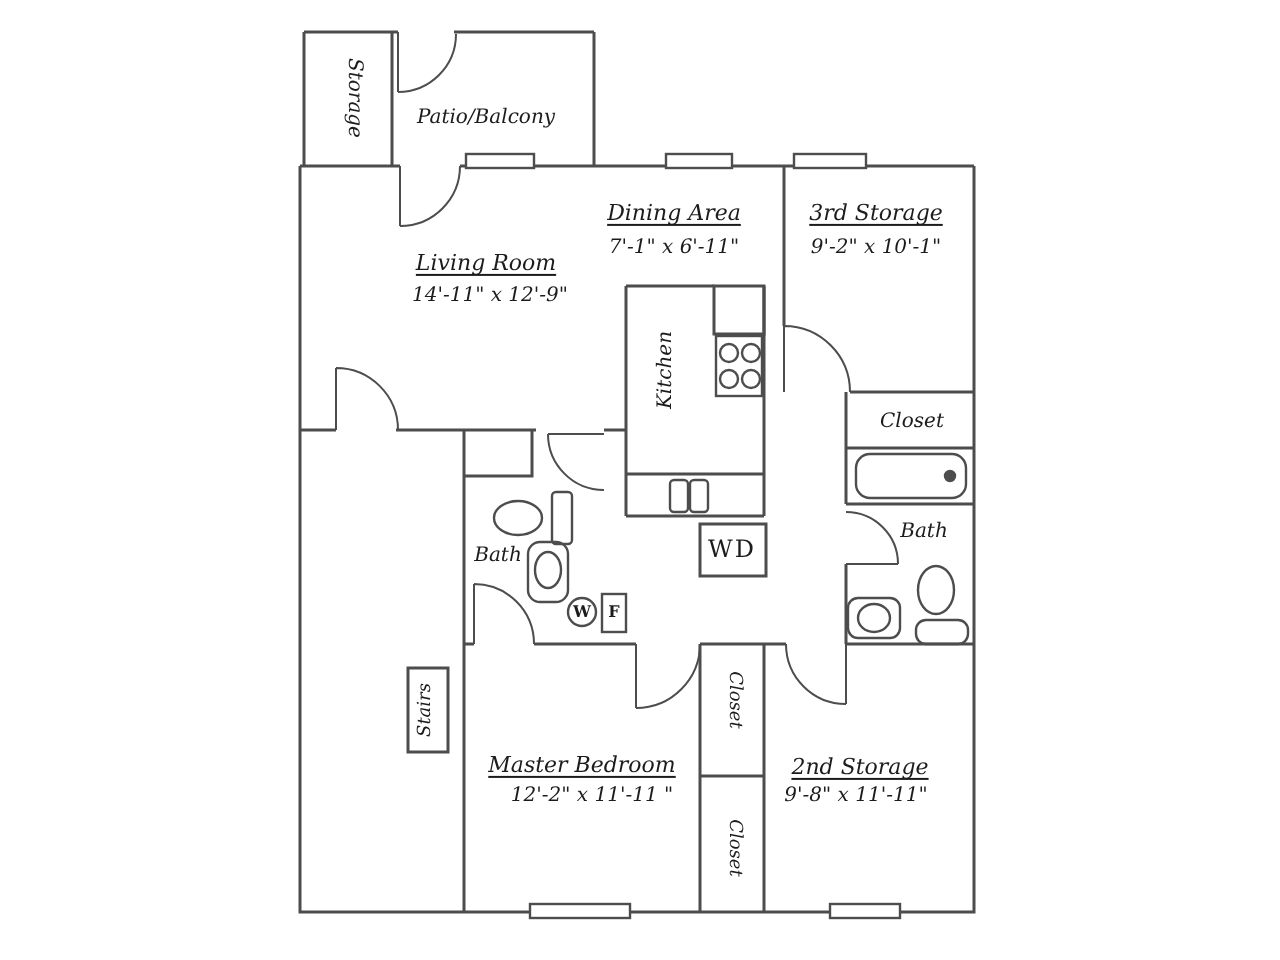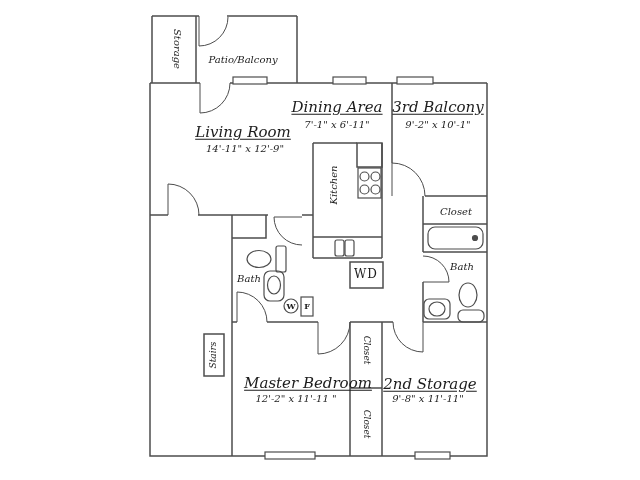--- a/index.html
+++ b/index.html
@@ -8,21 +8,21 @@
     --bg:#ffffff;
   }
   html,body{margin:0;padding:0;background:var(--bg);}
   .canvas{
     position:relative;width:610px;height:480px;background:var(--bg);
     font-family:"DejaVu Serif", serif;color:var(--text);overflow:hidden;
   }
   svg{position:absolute;left:0;top:0;}
   .lbl{position:absolute;transform:translate(-50%,-50%);white-space:nowrap;
        font-style:italic;line-height:1.1;text-align:center;}
-  .name{font-size:15px;text-decoration:underline;text-underline-offset:2px;}
+  .name{font-size:11px;text-decoration:underline;text-underline-offset:2px;}
   .dims{font-size:10px;}
   .small{font-size:10px;}
   .tiny{font-size:9px;}
   .rot-cw{transform:translate(-50%,-50%) rotate(90deg);}
   .rot-ccw{transform:translate(-50%,-50%) rotate(-90deg);}
   .wd{font-style:normal;font-size:12px;letter-spacing:1px;}
   .wf{font-style:normal;font-weight:bold;font-size:8px;}
 </style>
 </head>
 <body>
@@ -145,36 +145,36 @@
 
   <div class="lbl small rot-cw" style="left:177px;top:49px;">Storage</div>
   <div class="lbl small" style="left:243px;top:59px;">Patio/Balcony</div>
 
   <div class="lbl name" style="left:243px;top:132px;">Living Room</div>
   <div class="lbl dims" style="left:245px;top:148px;">14'-11" x 12'-9"</div>
 
   <div class="lbl name" style="left:337px;top:107px;">Dining Area</div>
   <div class="lbl dims" style="left:337px;top:124px;">7'-1" x 6'-11"</div>
 
-  <div class="lbl name" style="left:438px;top:107px;">3rd Balcony</div>
+  <div class="lbl name" style="left:438px;top:107px;">3rd Storage</div>
   <div class="lbl dims" style="left:438px;top:124px;">9'-2" x 10'-1"</div>
 
   <div class="lbl small rot-ccw" style="left:333px;top:185px;">Kitchen</div>
 
   <div class="lbl small" style="left:456px;top:211px;">Closet</div>
   <div class="lbl small" style="left:462px;top:266px;">Bath</div>
   <div class="lbl small" style="left:249px;top:278px;">Bath</div>
 
   <div class="lbl wd" style="left:366px;top:275px;">WD</div>
   <div class="lbl wf" style="left:291px;top:306px;">W</div>
   <div class="lbl wf" style="left:307px;top:306px;">F</div>
 
   <div class="lbl tiny rot-ccw" style="left:214px;top:355px;">Stairs</div>
 
-  <div class="lbl name" style="left:308px;top:383px;font-style:italic;">Master Bedroom</div>
+  <div class="lbl name" style="left:291px;top:383px;font-style:italic;">Master Bedroom</div>
   <div class="lbl dims" style="left:296px;top:398px;">12'-2" x 11'-11 "</div>
 
   <div class="lbl name" style="left:430px;top:384px;">2nd Storage</div>
   <div class="lbl dims" style="left:428px;top:398px;">9'-8" x 11'-11"</div>
 
   <div class="lbl tiny rot-cw" style="left:366px;top:350px;">Closet</div>
   <div class="lbl tiny rot-cw" style="left:366px;top:424px;">Closet</div>
 
 </div>
 

